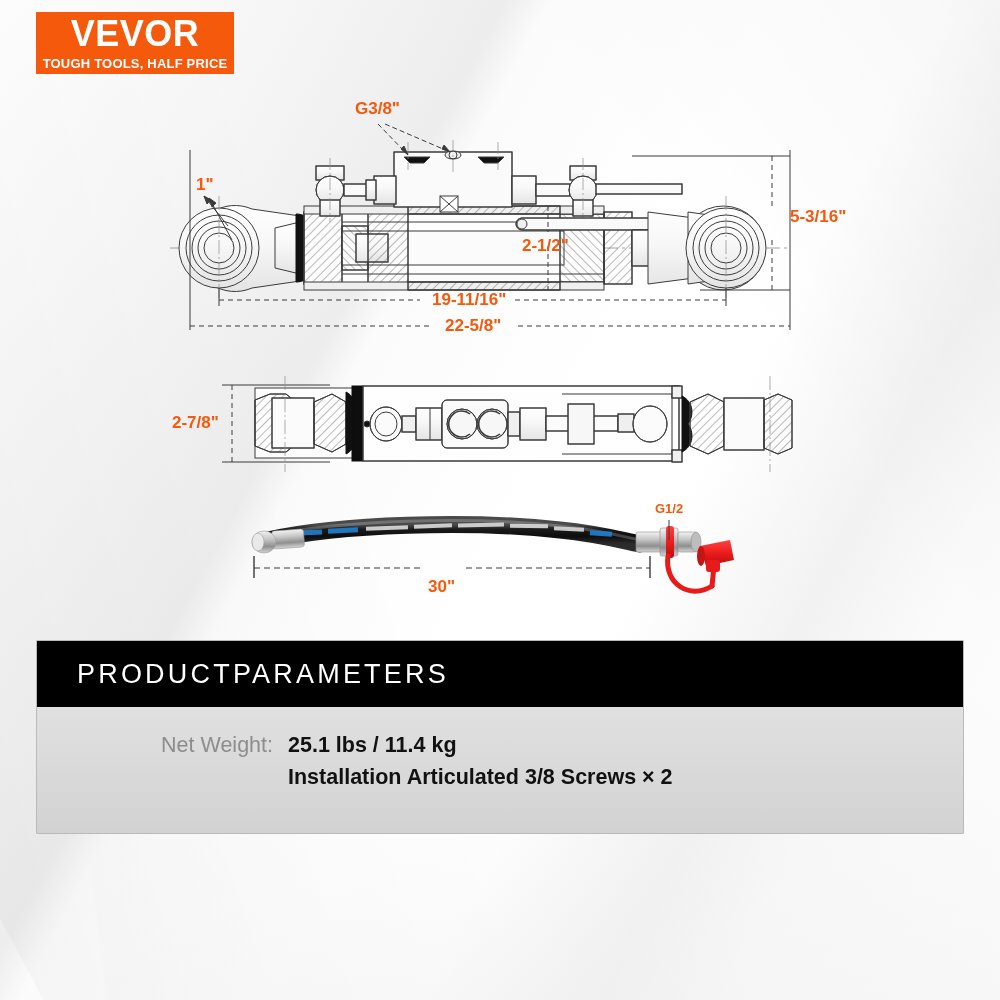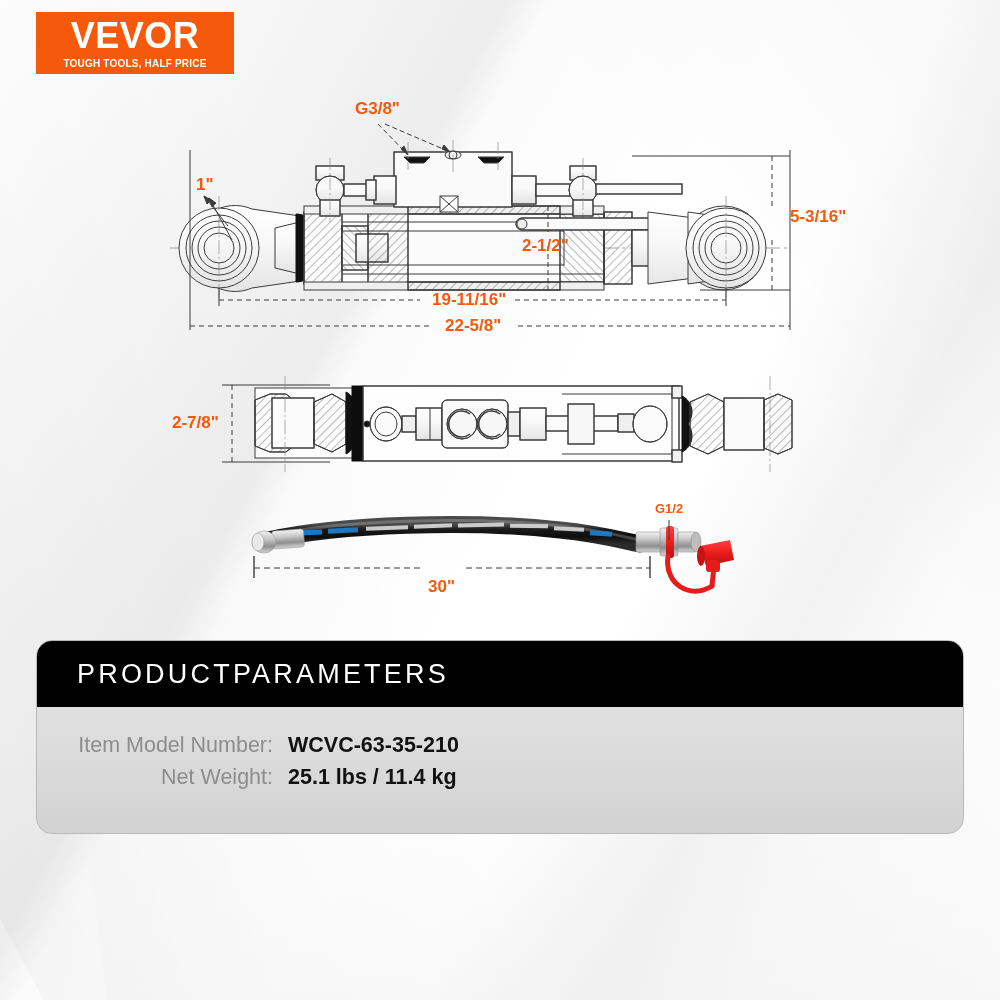--- a/index.html
+++ b/index.html
@@ -70,21 +70,21 @@
     color: #ffffff;
   }
   .logo-word {
     font-size: 36px;
     font-weight: bold;
     letter-spacing: 0.5px;
     line-height: 1;
     font-family: "Liberation Sans", sans-serif;
   }
   .logo-tag {
-    font-size: 10px;
+    font-size: 13px;
     font-weight: bold;
     letter-spacing: 0.2px;
     margin-top: 5px;
     line-height: 1;
   }
 
   
   .drawing {
     position: absolute;
     left: 0;
@@ -105,21 +105,21 @@
     line-height: 1;
   }
 
   
   .panel {
     position: absolute;
     left: 36px;
     top: 640px;
     width: 928px;
     border: 1px solid #b9b9b9;
-    border-radius: 16px;
+    border-radius: 1px;
     overflow: hidden;
     background: linear-gradient(180deg, #e6e6e6 0%, #dcdcdc 55%, #d2d2d2 100%);
     box-sizing: border-box;
   }
   .panel-header {
     height: 66px;
     background: #000000;
     display: flex;
     align-items: center;
     padding-left: 40px;
@@ -525,27 +525,24 @@
 
     <div class="dim-label" style="left:428px; top:578px; font-size:17px;">30"</div>
   </div>
 
   <div class="panel">
     <div class="panel-header">
       <div class="panel-title">PRODUCTPARAMETERS</div>
     </div>
     <div class="panel-body">
 
-      <div class="param-row">
-        <div class="param-label">Item Model Number:</div>
-        <div class="param-value">WCVC-63-35-210</div>
-      </div>
 
       <div class="param-row">
         <div class="param-label">Net Weight:</div>
         <div class="param-value">25.1 lbs / 11.4 kg</div>
       </div>
 
 
+      <div class="param-extra">Installation Articulated 3/8 Screws × 2</div>
     </div>
   </div>
 
 </div>
 
 </body></html>

